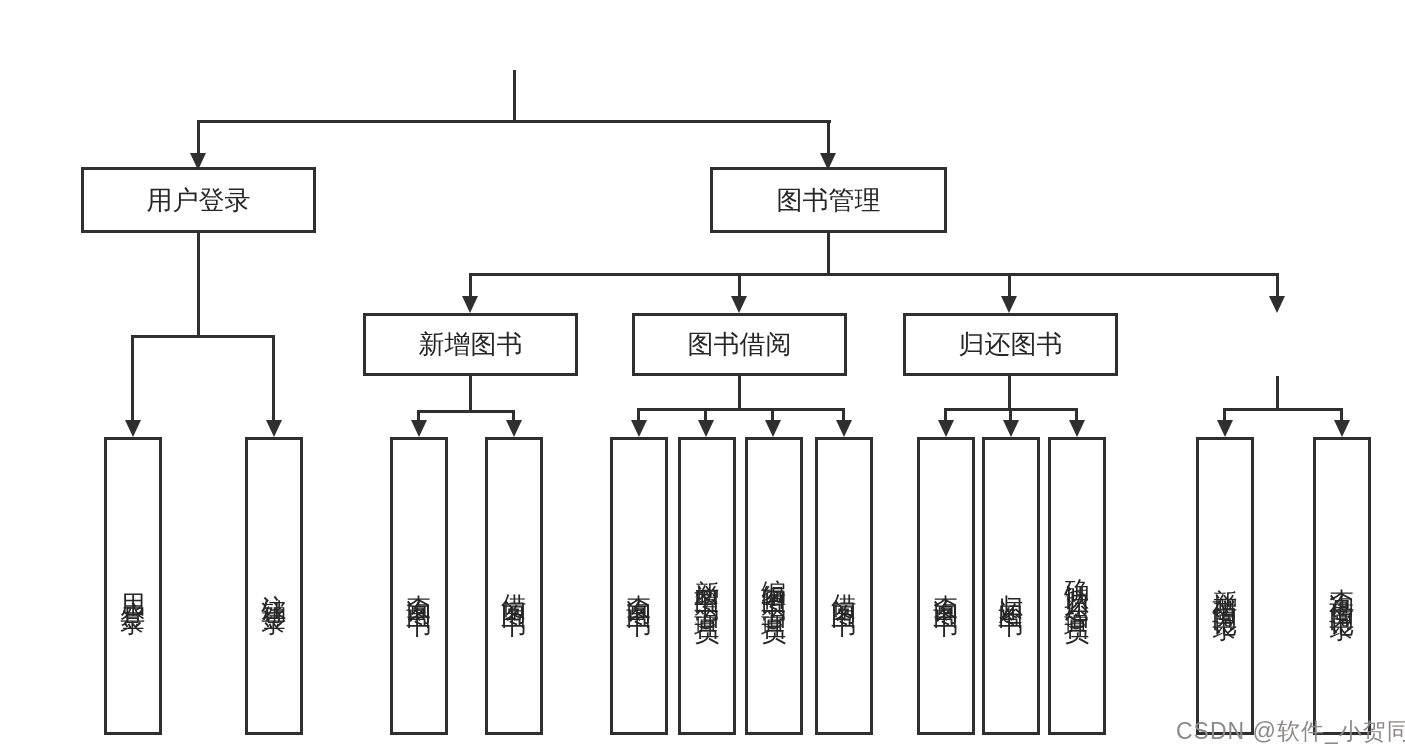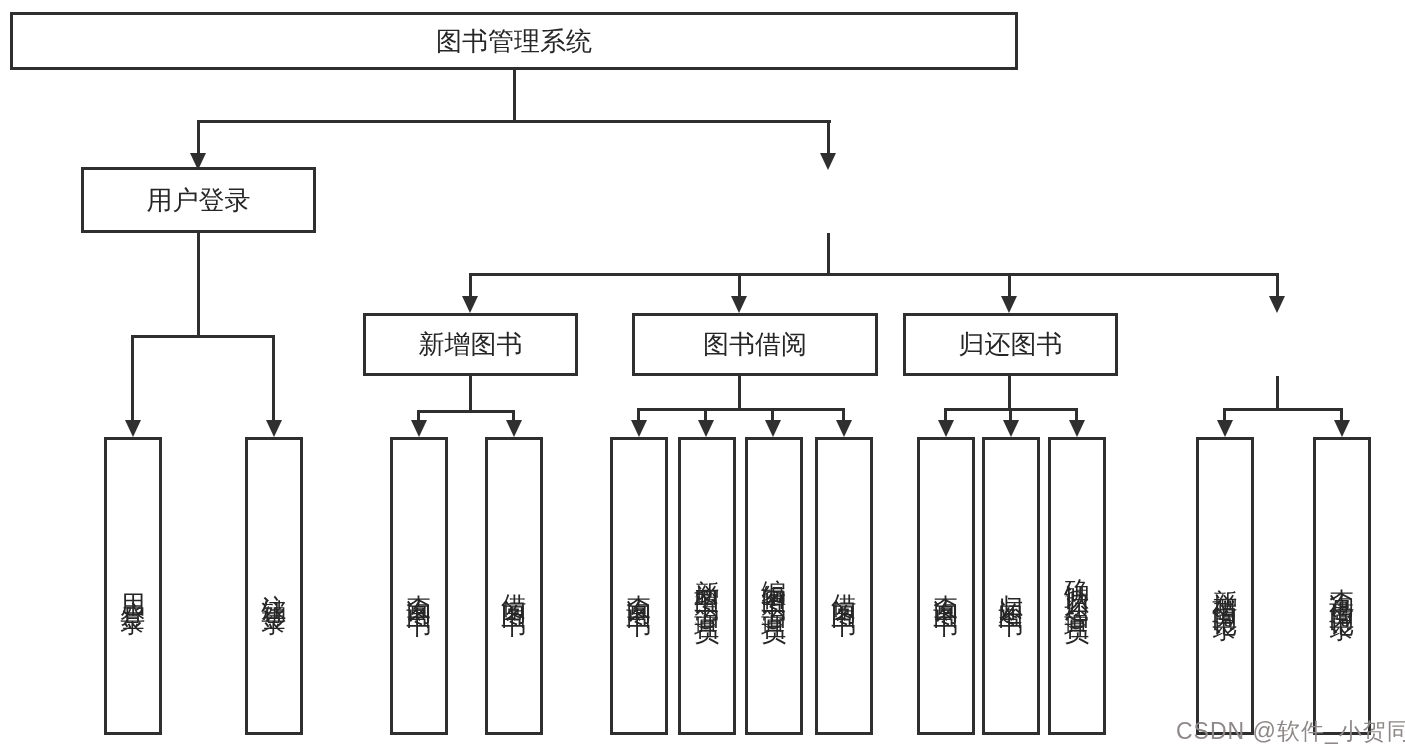--- a/index.html
+++ b/index.html
@@ -16,32 +16,32 @@
   .arrow { position:absolute; width:0; height:0; border-left:8px solid transparent;
            border-right:8px solid transparent; border-top:17px solid var(--line); }
   .watermark { position:absolute; top:716px; left:1176px; font-size:23px; color:var(--watermark);
                letter-spacing:1px; white-space:nowrap; z-index:5; }
 </style>
 </head>
 <body>
 
 <div class="canvas">
 
-  <div class="box" style="left:10px;top:12px;width:1008px;height:58px">
-    <span>图书管理系统</span>
-  </div>
 
   <div class="box" style="left:81px;top:167px;width:235px;height:66px">
     <span>用户登录</span>
+  </div>
+  <div class="box" style="left:710px;top:167px;width:237px;height:66px">
+    <span>图书管理</span>
   </div>
 
   <div class="box" style="left:363px;top:313px;width:215px;height:63px">
     <span>新增图书</span>
   </div>
-  <div class="box" style="left:632px;top:313px;width:246px;height:63px">
+  <div class="box" style="left:632px;top:313px;width:215px;height:63px">
     <span>图书借阅</span>
   </div>
   <div class="box" style="left:903px;top:313px;width:215px;height:63px">
     <span>归还图书</span>
   </div>
 
   <div class="box leaf" style="left:104px">
     <span class="vtext">用户登录</span>
   </div>
   <div class="box leaf" style="left:245px">

